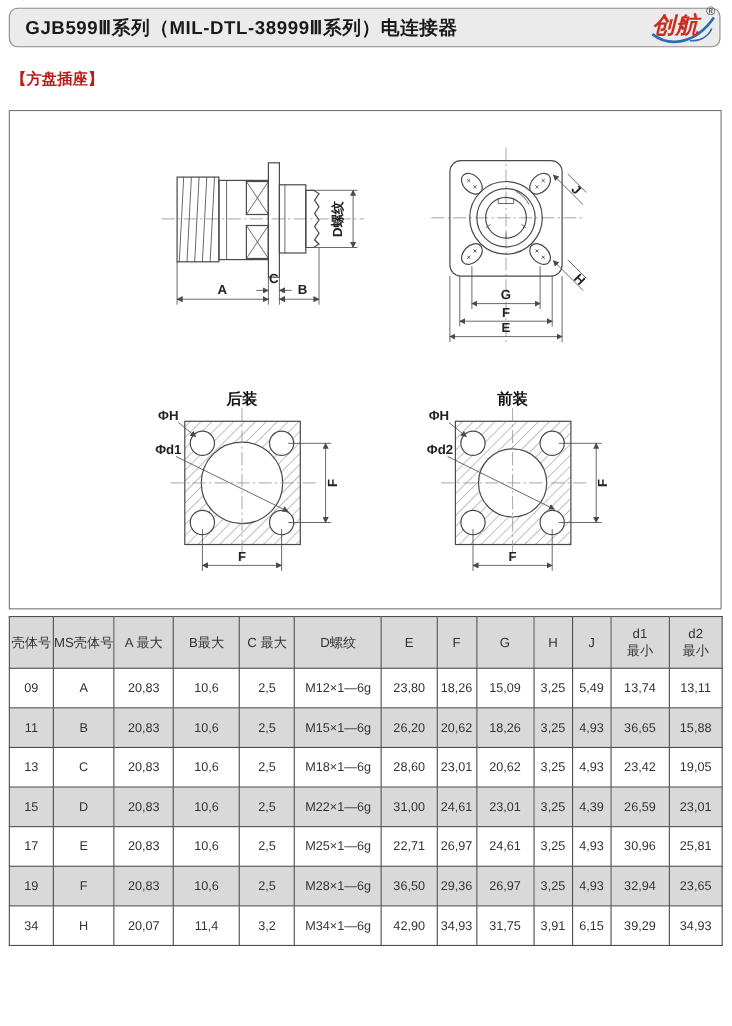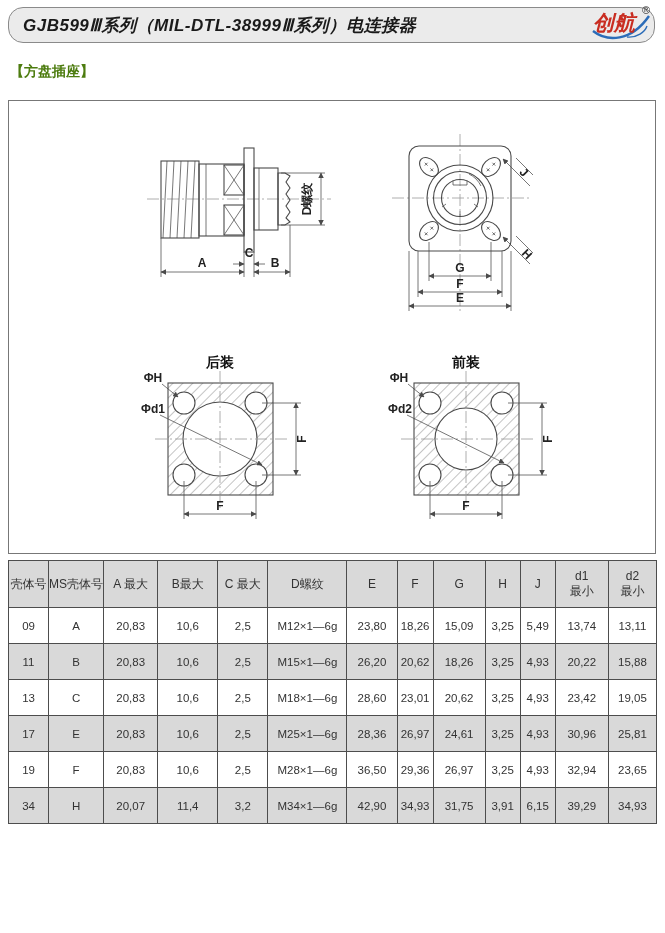--- a/index.html
+++ b/index.html
@@ -3,27 +3,27 @@
 <meta charset="utf-8">
 <style>
   html,body{margin:0;padding:0;}
   body{
     width:665px;height:933px;position:relative;background:#ffffff;
     font-family:"Liberation Sans", sans-serif;color:#222;overflow:hidden;
   }
   
   .header-bar{
     position:absolute;left:8px;top:7px;width:647px;height:36px;
-    background:#ebebeb;border:1px solid #8a8a8a;border-radius:15px;
-    display:flex;align-items:center;box-sizing:border-box;padding-left:14px;font-style:italic;
+    background:#ebebeb;border:1px solid #8a8a8a;border-radius:8px;
+    display:flex;align-items:center;box-sizing:border-box;padding-left:14px;
   }
   .page-title{font-size:17px;font-weight:bold;color:#1a1a1a;letter-spacing:0.5px;}
   .brand-logo{position:absolute;right:6px;top:2px;width:72px;height:44px;}
   
-  .section-label{position:absolute;left:10px;top:63px;font-size:14px;font-weight:bold;color:#4d7c0f;}
+  .section-label{position:absolute;left:10px;top:63px;font-size:14px;font-weight:bold;color:#b91c1c;}
   
   .drawing-panel{
     position:absolute;left:8px;top:100px;width:648px;height:454px;
     border:1px solid #777;box-sizing:border-box;background:#fff;
   }
   
   .spec-table-wrap{position:absolute;left:8px;top:560px;width:649px;}
   table.spec{border-collapse:collapse;table-layout:fixed;width:649px;}
   table.spec th, table.spec td{
     border:1px solid #4d4d4d;text-align:center;vertical-align:middle;
@@ -282,46 +282,61 @@
           <td>B</td>
           <td>20,83</td>
           <td>10,6</td>
           <td>2,5</td>
           <td>M15×1—6g</td>
           <td>26,20</td>
           <td>20,62</td>
           <td>18,26</td>
           <td>3,25</td>
           <td>4,93</td>
-          <td>20,22</td>
+          <td>36,65</td>
           <td>15,88</td>
         </tr>
         <tr>
           <td>13</td>
           <td>C</td>
           <td>20,83</td>
           <td>10,6</td>
           <td>2,5</td>
           <td>M18×1—6g</td>
           <td>28,60</td>
           <td>23,01</td>
           <td>20,62</td>
           <td>3,25</td>
           <td>4,93</td>
           <td>23,42</td>
           <td>19,05</td>
         </tr>
         <tr>
+          <td>15</td>
+          <td>D</td>
+          <td>20,83</td>
+          <td>10,6</td>
+          <td>2,5</td>
+          <td>M22×1—6g</td>
+          <td>31,00</td>
+          <td>24,61</td>
+          <td>23,01</td>
+          <td>3,25</td>
+          <td>4,39</td>
+          <td>26,59</td>
+          <td>23,01</td>
+        </tr>
+        <tr>
           <td>17</td>
           <td>E</td>
           <td>20,83</td>
           <td>10,6</td>
           <td>2,5</td>
           <td>M25×1—6g</td>
-          <td>28,36</td>
+          <td>22,71</td>
           <td>26,97</td>
           <td>24,61</td>
           <td>3,25</td>
           <td>4,93</td>
           <td>30,96</td>
           <td>25,81</td>
         </tr>
         <tr>
           <td>19</td>
           <td>F</td>

